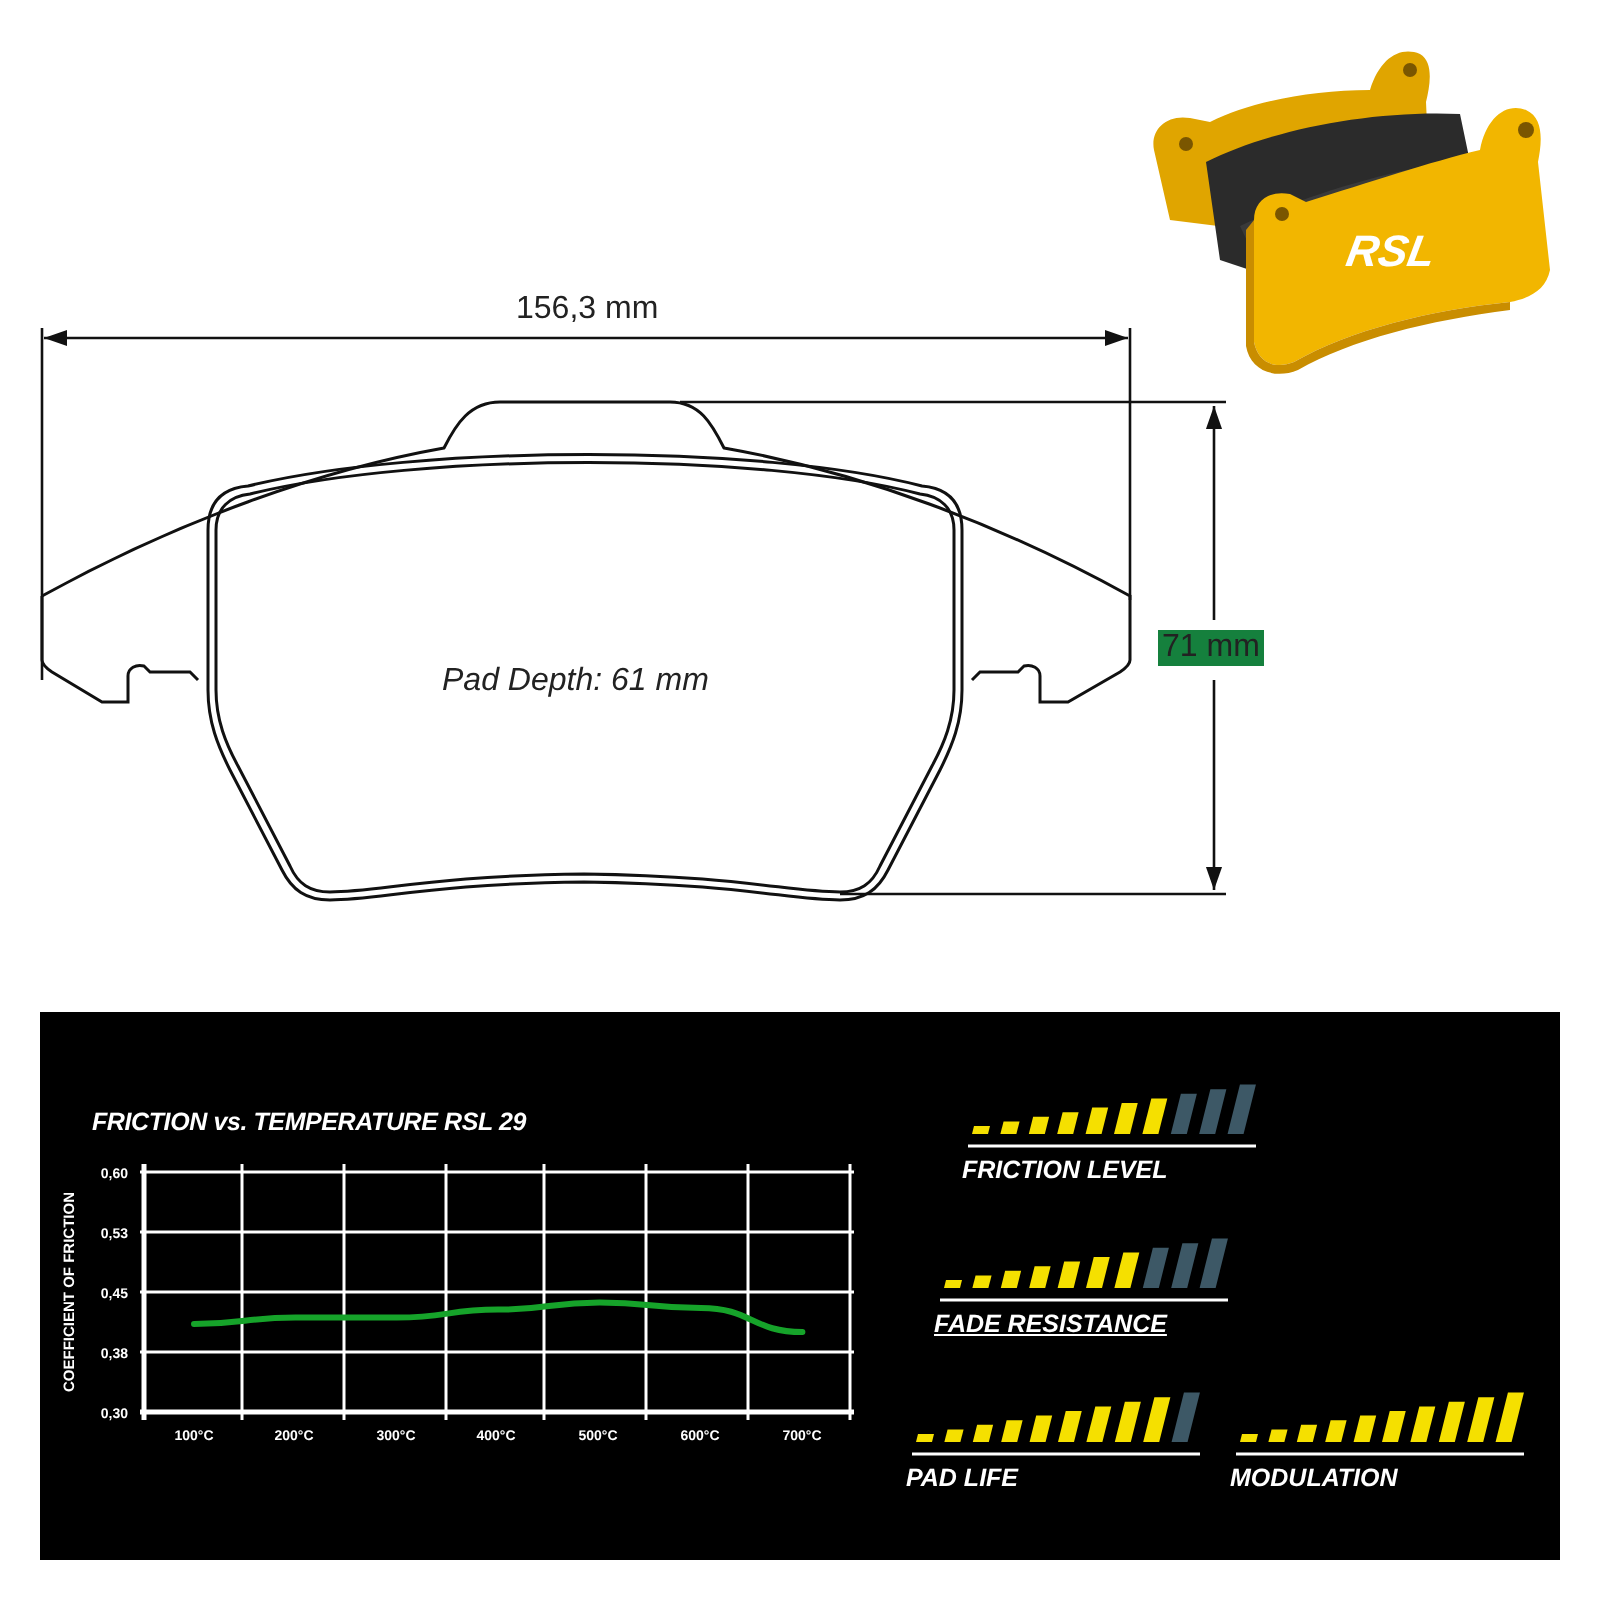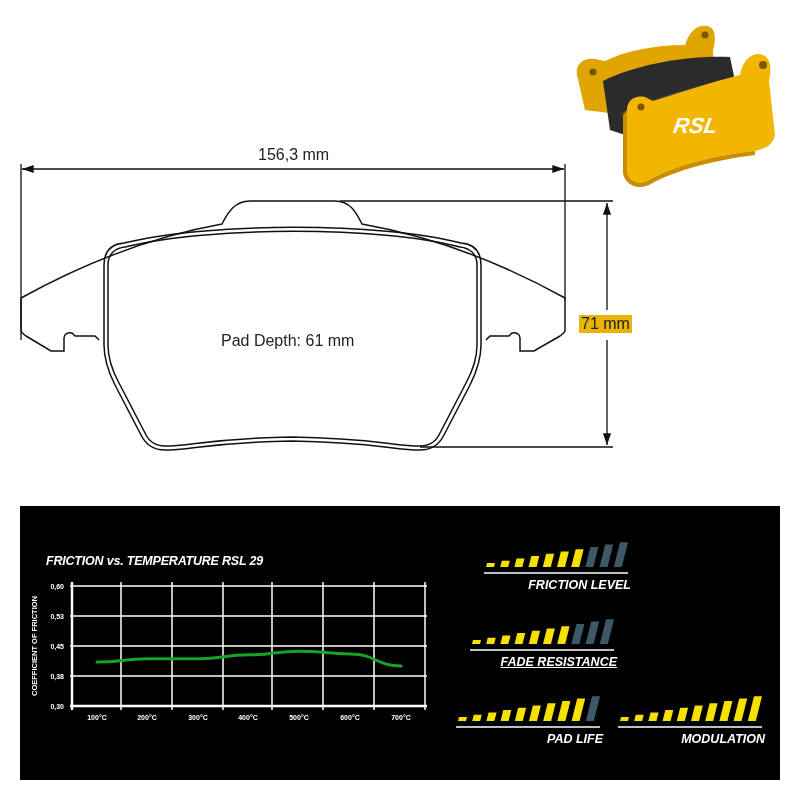--- a/index.html
+++ b/index.html
@@ -5,21 +5,21 @@
   html, body { margin:0; padding:0; background:#ffffff; }
   body { width:800px; height:800px; position:relative; overflow:hidden; font-family:"Liberation Sans", sans-serif; }
   #drawing { position:absolute; left:0; top:0; width:800px; height:480px; }
   .dim-label { position:absolute; font-family:"Liberation Sans", sans-serif; font-size:16px; color:#222; white-space:nowrap;text-align:right; }
   #pad-photo { position:absolute; left:565px; top:15px; width:220px; height:175px; }
   #panel { position:absolute; left:20px; top:506px; width:760px; height:274px; background:#000; }
   .chart-title { position:absolute; left:10px; top:48px; color:#fff; font-weight:bold; font-style:italic; font-size:12.5px; letter-spacing:-0.2px; white-space:nowrap;margin-left:16px; }
   #chart-svg { position:absolute; left:0; top:0; width:440px; height:274px; }
   .rating { position:absolute; width:170px; height:60px; }
   .rating svg { position:absolute; left:0; top:0; }
-  .rating-label { position:absolute; left:0; width:150px; text-align:right; color:#fff; font-weight:bold; font-style:italic; font-size:12.5px; white-space:nowrap; }
+  .rating-label { position:absolute; left:0; width:150px; text-align:left; color:#fff; font-weight:bold; font-style:italic; font-size:12.5px; white-space:nowrap; }
 </style>
 </head>
 <body>
 
 <svg id="drawing" viewBox="0 0 800 480" width="800" height="480">
   <defs>
     <marker id="arrow" viewBox="0 0 10 10" refX="10" refY="5" markerWidth="9" markerHeight="9" orient="auto-start-reverse">
       <path d="M0,1.5 L10,5 L0,8.5 z" fill="#111"></path>
     </marker>
   </defs>
@@ -41,22 +41,22 @@
            L565,330 C565,332 563,334 560,336 L534,351 L520,351 L520,338 C520,334 516,332 512,333 L509,336 L500,336 L490,336 L486,340" fill="none" stroke="#111" stroke-width="1.5"></path>
   <path d="M21,298 L21,330 C21,332 23,334 26,336 L51,351 L64,351 L64,338 C64,334 68,332 72,333 L75,336 L84,336 L95,336 L99,340" fill="none" stroke="#111" stroke-width="1.5"></path>
 
   <g fill="none" stroke="#111" stroke-width="1.5">
     <path d="M108,265 C108,254 115,248 125,247 C210,226 380,226 460,247 C470,248 477,254 477,265 L477,345 C477,360 472,372 466,383 L440,433 C436,442 430,446 420,446 C395,446 370,438 292,437 C214,438 190,446 165,446 C155,446 149,442 145,433 L119,383 C113,372 108,360 108,345 Z"></path>
     <path d="M104,265 C104,250 112,244 124,243 C210,222 380,222 461,243 C473,244 481,250 481,265 L481,345 C481,361 476,373 470,385 L444,435 C439,445 432,450 420,450 C395,450 370,442 292,441 C214,442 190,450 165,450 C153,450 146,445 141,435 L115,385 C109,373 104,361 104,345 Z"></path>
   </g>
 </svg>
 
 <div class="dim-label" style="left:258px; top:146px;">156,3 mm</div>
-<div class="dim-label" style="left:579px; top:315px; background:#eab308; padding:0 2px;">71 mm</div>
-<div class="dim-label" style="left:221px; top:332px;">Pad Depth: 61 mm</div>
+<div class="dim-label" style="left:579px; top:315px; background:#15803d; padding:0 2px;">71 mm</div>
+<div class="dim-label" style="left:221px; top:332px;font-style:italic;">Pad Depth: 61 mm</div>
 
 <svg id="pad-photo" viewBox="0 0 220 175" width="220" height="175">
 
   <path d="M12,60 C10,50 18,42 30,44 L40,46 C60,36 90,30 120,30 C125,14 135,8 145,12 C152,16 150,28 148,36 L150,80 L60,100 L20,95 Z" fill="#e0a500"></path>
 
   <path d="M38,66 C70,50 120,40 165,42 L175,90 C150,90 100,100 60,120 L45,115 Z" fill="#2b2b2b"></path>
   <path d="M55,98 C80,86 120,72 160,66 L168,100 C140,104 100,116 70,130 Z" fill="#3a3a3a"></path>
 
   <path d="M62,95 C62,85 70,80 80,82 L88,86 C120,76 150,66 175,60 C178,44 188,36 198,40 C207,44 206,56 204,66 L210,120 C208,130 200,134 190,136 C150,140 110,150 82,166 C72,170 64,166 62,156 Z" fill="#f2b600"></path>
   <path d="M62,95 L62,156 C64,166 72,170 82,166 C110,150 150,140 190,136 L190,140 C150,145 110,155 84,170 C72,175 60,170 58,158 L58,100 Z" fill="#c98d00"></path>

